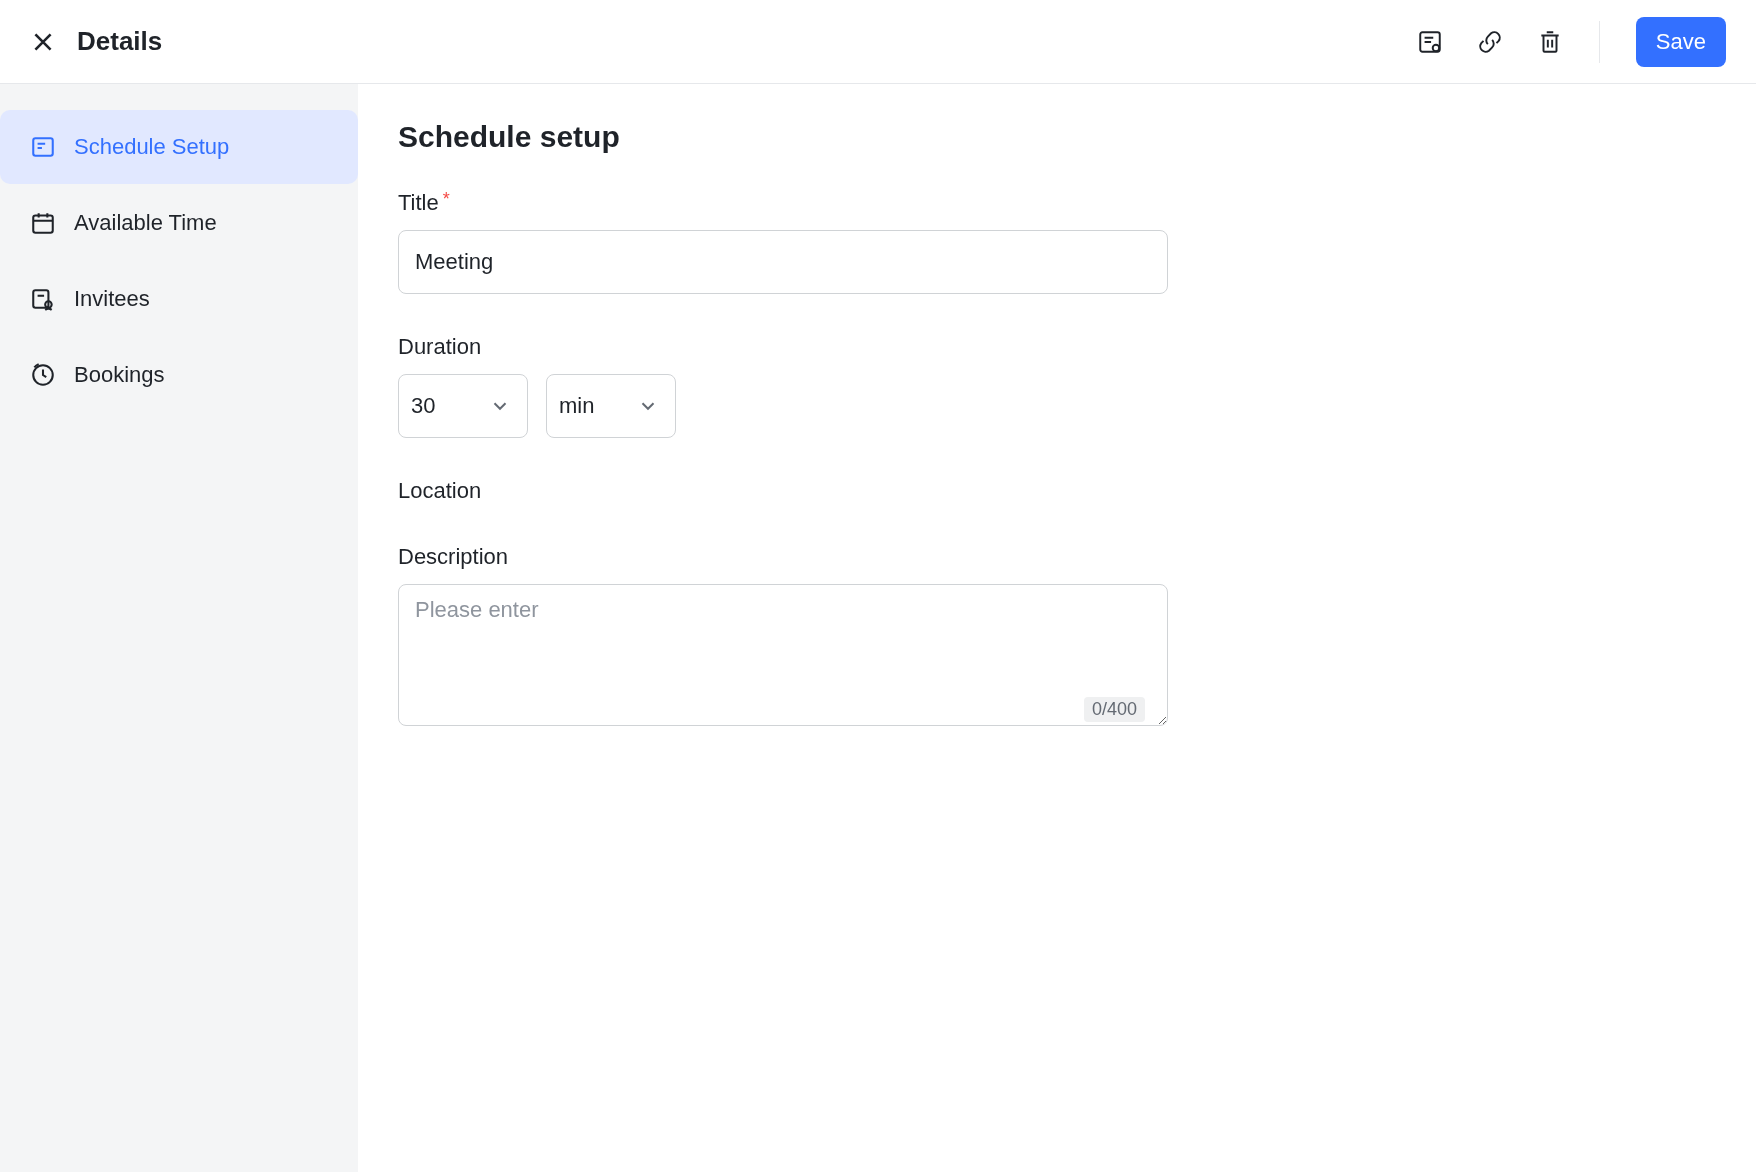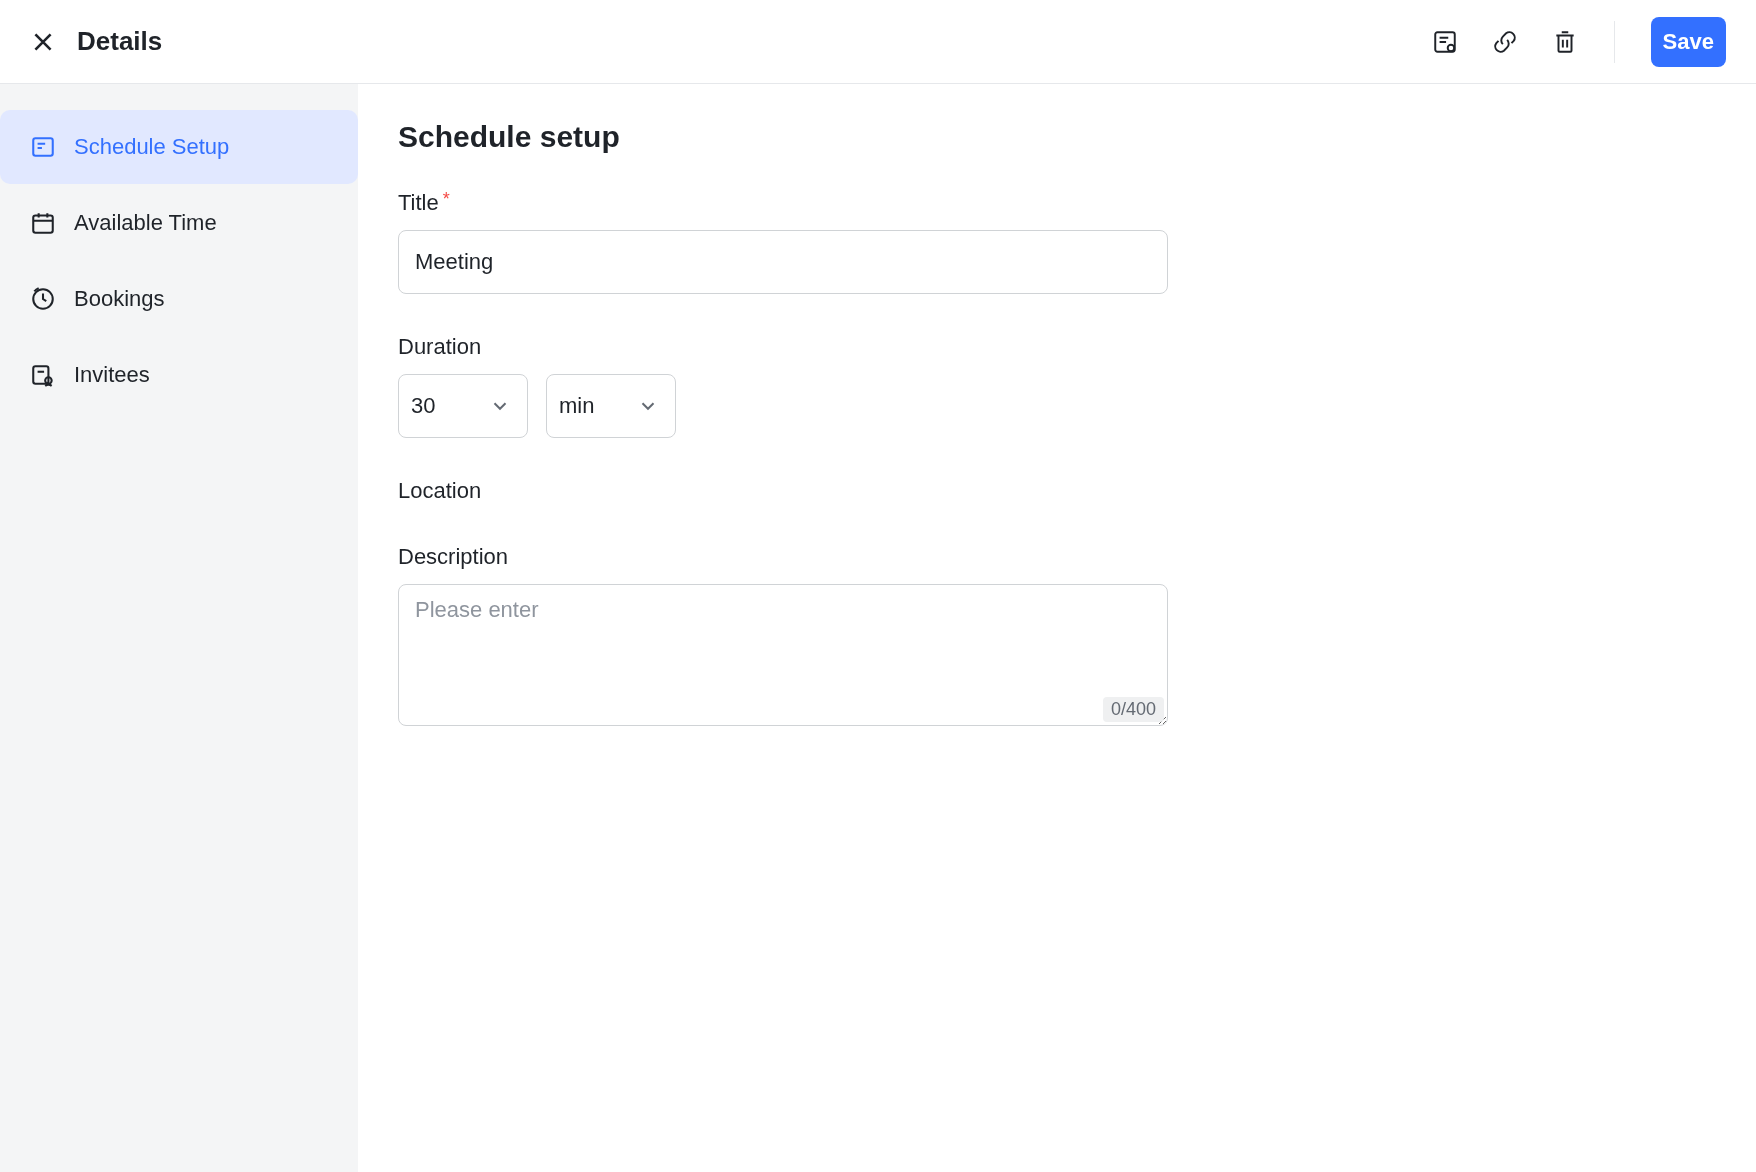--- a/index.html
+++ b/index.html
@@ -20,22 +20,22 @@
     .header-title { font-size: 26px; font-weight: 600; }
     .header-right { display: flex; align-items: center; gap: 34px; }
     .header-icon { width: 26px; height: 26px; cursor: pointer; display:flex; align-items:center; justify-content:center; }
     .header-icon svg { width: 26px; height: 26px; stroke: #1f2329; stroke-width: 1.8; fill:none; }
     .vr { width: 1px; height: 42px; background: #e6e8eb; margin: 0 2px; }
     .save-btn {
       background: #3370ff;
       color: #fff;
       border: none;
       font-size: 22px;
-      font-weight: 700;
-      padding: 12px 12px;
+      font-weight: 400;
+      padding: 12px 20px;
       border-radius: 8px;
       cursor: pointer;
     }
 
     
     .body { display: flex; height: calc(100vh - 84px); min-height: 0; }
     .sidebar { width: 358px; background: #f4f5f6; padding-top: 26px; flex-shrink: 0; }
     .nav-item {
       display: flex; align-items: center; gap: 18px;
       height: 74px; padding: 0 30px; font-size: 22px; cursor: pointer;
@@ -76,21 +76,21 @@
       border-radius: 8px;
       font-size: 22px;
       padding: 12px 16px;
       color: #14532d;
       font-family: inherit;
       position: relative;
       resize: both;
     }
     .textarea-wrap { position: relative; max-width:770px; }
     .counter {
-      position: absolute; bottom: 8px; right: 4px;
+      position: absolute; bottom: 8px; right: 23px;
       background: #eff0f1; border-radius: 4px;
       padding: 2px 8px; font-size: 18px; color:#646a73;
     }
     ::placeholder { color:#8f959e; }
   </style>
 </head>
 <body>
 
 <div class="header">
   <div class="header-left">
@@ -141,37 +141,37 @@
         <svg viewBox="0 0 24 24">
             <rect x="3" y="5" width="18" height="16" rx="2"></rect>
             <path d="M3 10 H21 M8 3 V7 M16 3 V7"></path>
           </svg>
       </span>
       <span>Available Time</span>
     </div>
     <div class="nav-item">
       <span class="nav-icon">
         <svg viewBox="0 0 24 24">
-            <circle cx="12" cy="12" r="9"></circle>
-            <path d="M12 7 V12 L15 14"></path>
-            <path d="M4 5 a10 10 0 0 1 4 -3"></path>
-          </svg>
-      </span>
-      <span>Bookings</span>
-    </div>
-    <div class="nav-item">
-      <span class="nav-icon">
-        <svg viewBox="0 0 24 24">
             <rect x="3" y="4" width="14" height="16" rx="2"></rect>
             <path d="M7 9 H13"></path>
             <circle cx="17" cy="17" r="3"></circle>
             <path d="M14 22 a5 5 0 0 1 6 0"></path>
           </svg>
       </span>
       <span>Invitees</span>
+    </div>
+    <div class="nav-item">
+      <span class="nav-icon">
+        <svg viewBox="0 0 24 24">
+            <circle cx="12" cy="12" r="9"></circle>
+            <path d="M12 7 V12 L15 14"></path>
+            <path d="M4 5 a10 10 0 0 1 4 -3"></path>
+          </svg>
+      </span>
+      <span>Bookings</span>
     </div>
   </div>
 
   <div class="main">
     <h1>Schedule setup</h1>
 
     <div class="field">
       <div class="field-label">
         <span>Title</span>
           <span class="req">*</span>

